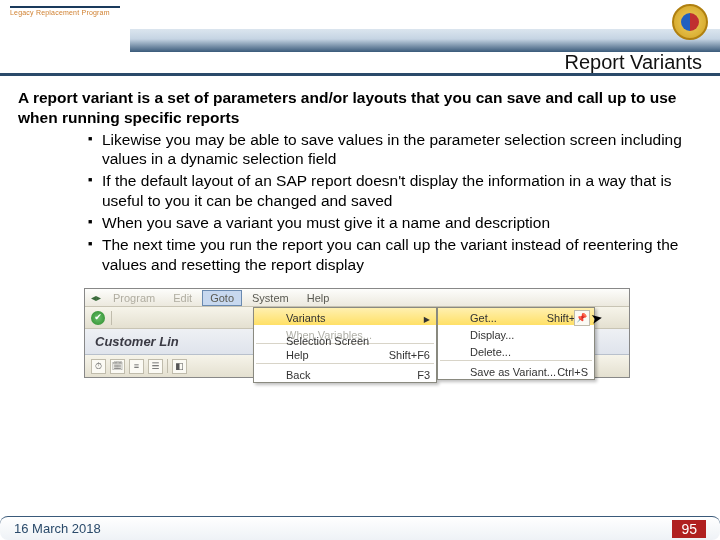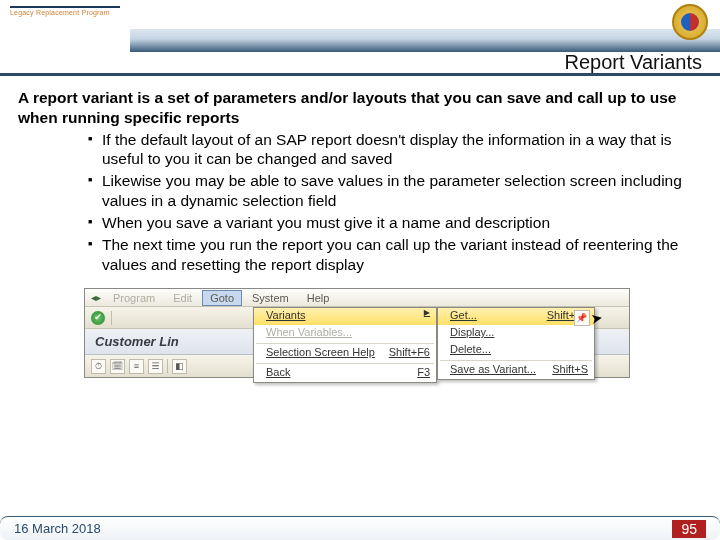--- a/index.html
+++ b/index.html
@@ -31,21 +31,21 @@
   .sap-menu-item.disabled { color:#b0ada0; }
   .sap-menu-item.open { background:#c7d8ef; border:1px solid #6a8ab0; padding:0 7px; }
   .sap-row2 { height: 22px; background: linear-gradient(#f6f4ea,#e4e0d0); border-bottom:1px solid #c8c4b4; display:flex; align-items:center; padding: 0 6px; gap:6px; }
   .sap-check { width:14px; height:14px; border-radius:50%; background:radial-gradient(#6ac06a,#2a8a2a); display:flex; align-items:center; justify-content:center; color:#fff; font-size:9px; }
   .sap-sep { width:1px; height:14px; background:#c0bcac; }
   .sap-row3 { height: 26px; background: linear-gradient(#eef0f4,#dfe4ec); border-bottom:1px solid #b8c0cc; display:flex; align-items:center; padding:0 10px; font-style: italic; font-weight:bold; color:#3a3a44; font-size:13px; }
   .sap-row4 { height: 22px; background: linear-gradient(#f6f4ea,#e4e0d0); display:flex; align-items:center; padding:0 6px; gap:4px; }
   .mini-icon { width:15px; height:15px; border:1px solid #c0bcac; background:#fbfaf4; display:flex; align-items:center; justify-content:center; font-size:9px; color:#555; }
 
   .dropdown { position:absolute; left:168px; top:18px; width:184px; background:#fff; border:1px solid #8a8a80; box-shadow: 2px 2px 3px rgba(0,0,0,0.25); }
-  .dd-row { height:17px; display:flex; align-items:flex-start; justify-content:space-between; padding: 0 6px 0 12px; color:#333; font-size:11px;text-decoration:underline; }
+  .dd-row { height:17px; display:flex; align-items:flex-end; justify-content:space-between; padding: 0 6px 0 32px; color:#333; font-size:11px; }
   .dd-row.hover { background: linear-gradient(#fff0b0,#ffe066); }
   .dd-row.disabled { color:#b0b0a8; }
   .dd-sep { height:1px; background:#d8d4c8; margin: 1px 2px; }
   .dd-arrow { font-size:8px; color:#333; }
 
   .submenu { position:absolute; left:352px; top:18px; width:158px; background:#fff; border:1px solid #8a8a80; box-shadow: 2px 2px 3px rgba(0,0,0,0.25); }
   .cursor { position:absolute; left:506px; top:21px; font-size:14px; color:#000; transform: rotate(-10deg); }
   .pin { position:absolute; right:4px; top:2px; width:16px; height:16px; border:1px solid #c0bcac; background:#fbfaf4; font-size:9px; display:flex; align-items:center; justify-content:center; }
 
   .footer { position:absolute; left:0; bottom:0; width:100%; height:24px; border-top:1px solid #3a5a7a; background: linear-gradient(#fff,#eef2f6); display:flex; align-items:center; justify-content:space-between; padding: 0 14px; font-size:13px;border-radius:8px; }
@@ -66,22 +66,22 @@
   </div>
 </div>
 
 <div class="sub-header">
   <span class="sub-title">Report Variants</span>
 </div>
 
 <div class="content">
   <p class="lead">A report variant is a set of parameters and/or layouts that you can save and call up to use when running specific reports</p>
   <ul class="bullets">
+    <li>Likewise you may be able to save values in the parameter selection screen including values in a dynamic selection field</li>
     <li>If the default layout of an SAP report doesn't display the information in a way that is useful to you it can be changed and saved</li>
-    <li>Likewise you may be able to save values in the parameter selection screen including values in a dynamic selection field</li>
     <li>When you save a variant you must give it a name and description</li>
     <li>The next time you run the report you can call up the variant instead of reentering the values and resetting the report display</li>
   </ul>
 
   <div class="sap-shot">
     <div class="sap-menubar">
       <span class="sap-menu-icon">◂▸</span>
       <span class="sap-menu-item disabled">Program</span>
       <span class="sap-menu-item disabled">Edit</span>
       <span class="sap-menu-item open">Goto</span>
@@ -132,21 +132,21 @@
         <span>Display...</span>
           <span></span>
       </div>
       <div class="dd-row">
         <span>Delete...</span>
           <span></span>
       </div>
       <div class="dd-sep"></div>
       <div class="dd-row">
         <span>Save as Variant...</span>
-        <span>Shift+S</span>
+        <span>Ctrl+S</span>
       </div>
     </div>
     <div class="cursor">➤</div>
   </div>
 </div>
 
 <div class="footer">
   <span class="footer-left">16 March 2018</span>
   <span class="footer-right">95</span>
 </div>

